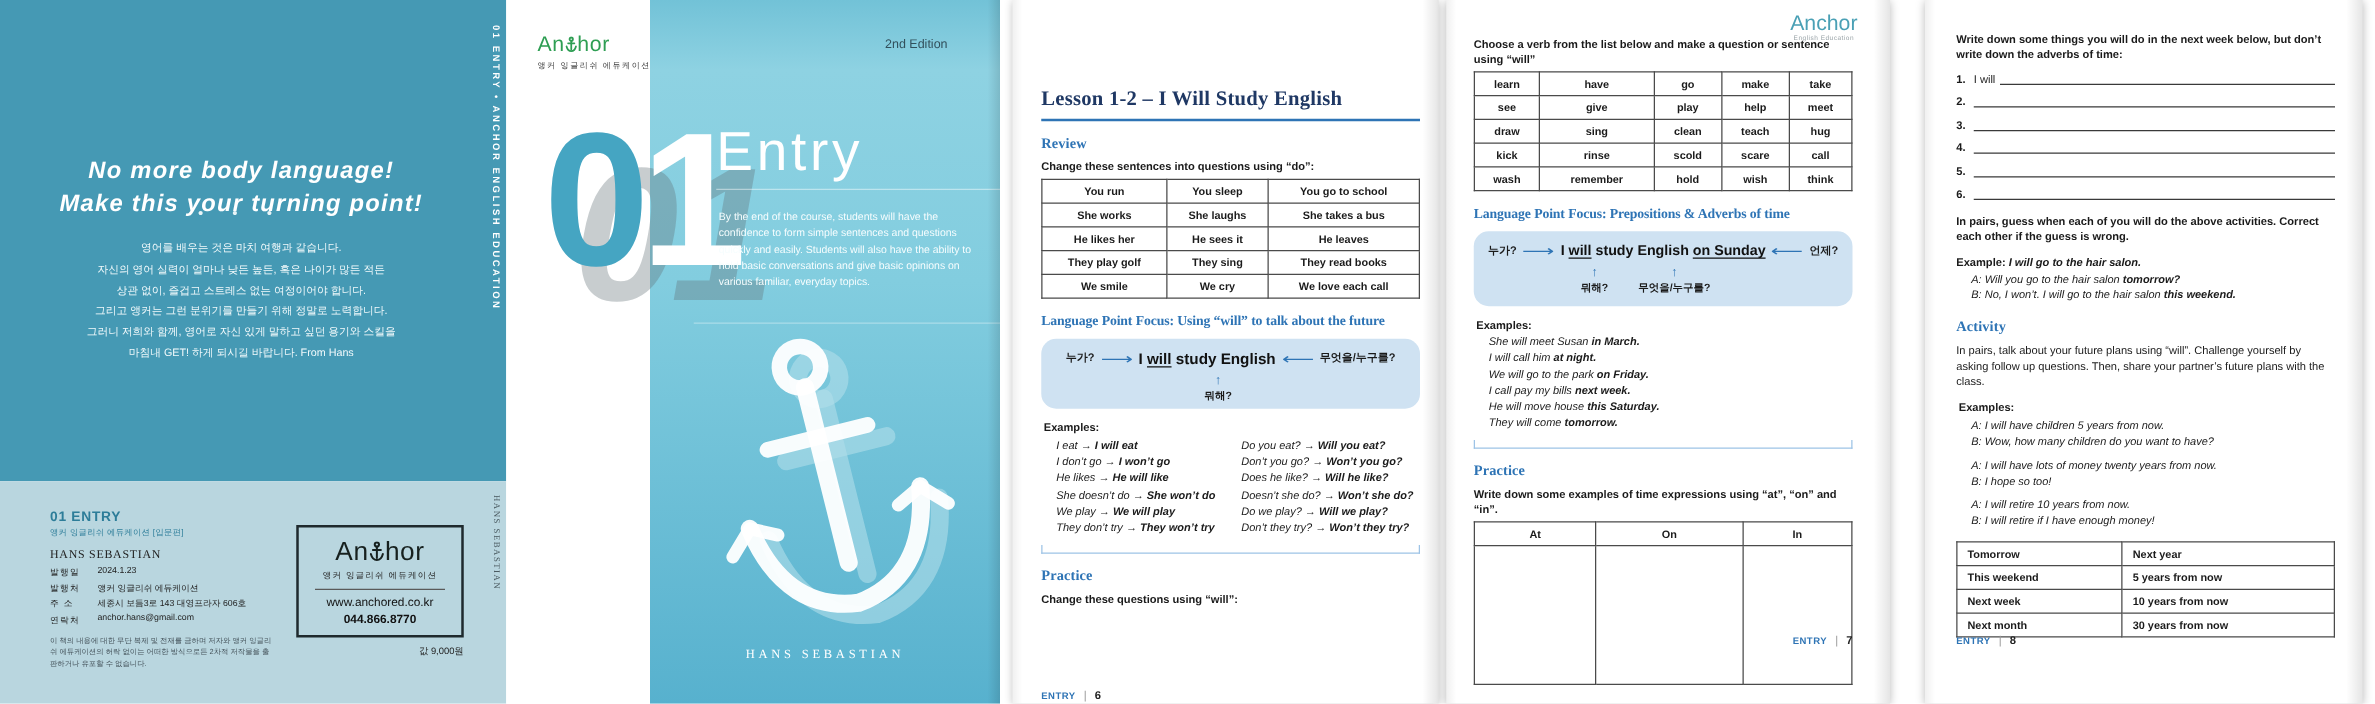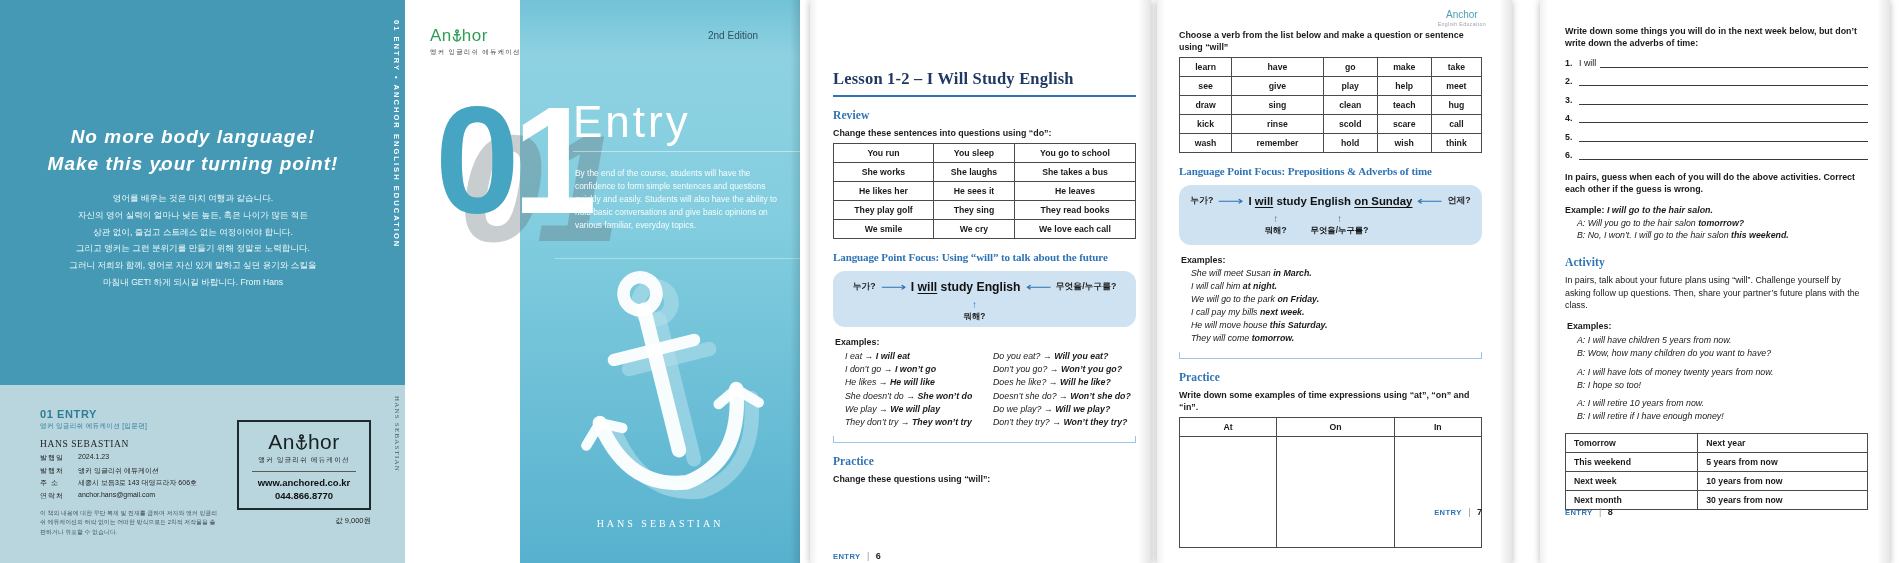--- a/index.html
+++ b/index.html
@@ -29,21 +29,21 @@
   .c-author{font-family:"Liberation Serif",serif;font-size:9.5px;color:#222;margin-top:8px;letter-spacing:.6px;}
   .c-meta{margin-top:4px;}
   .c-row{display:flex;font-size:7px;color:#222;margin-top:2.5px;}
   .c-label{width:38px;letter-spacing:1px;flex:none;}
   .c-legal{margin-top:8px;font-size:5.9px;color:#44525a;width:180px;line-height:1.65;}
   .logo-box{position:absolute;left:237px;top:420px;width:134px;height:90px;border:2px solid #1f2a2e;
     text-align:center;box-sizing:border-box;padding-top:9px;}
   .lb-brand{font-size:21px;color:#17211f;letter-spacing:.5px;line-height:1;}
   .lb-sub{font-size:6.8px;color:#222;margin-top:2px;letter-spacing:1px;}
   .lb-rule{width:104px;height:1px;background:#5a5a5a;margin:6px auto 5px auto;}
-  .lb-web{font-size:9.5px;font-weight:bold;color:#101010;}
+  .lb-web{font-size:9.5px;font-weight:normal;color:#101010;}
   .lb-phone{font-size:9.5px;font-weight:bold;color:#101010;margin-top:2px;}
   .bc-price{position:absolute;left:237px;top:516px;width:134px;text-align:right;font-size:7.5px;color:#222;}
   .anchor-glyph{display:inline-block;vertical-align:-6%;}
 
   
   .front-cover{left:405px;width:395px;background:#ffffff;}
   .fc-teal{position:absolute;left:115px;top:0;width:280px;height:563px;
     background:linear-gradient(180deg,#72c2d7 0%,#8ed2e2 10%,#82cddf 40%,#57b1ce 100%);}
   .fc-logo{position:absolute;left:25px;top:27px;}
   .fc-brand{color:#2e9e53;font-size:17px;letter-spacing:.5px;line-height:1;}
@@ -120,21 +120,21 @@
     padding-left:6px;}
 
   .footer{position:absolute;top:507px;font-size:9px;}
   .footer .f-brand{color:#2e74b5;font-weight:bold;font-size:7.6px;letter-spacing:.4px;}
   .footer .f-sep{color:#999;margin:0 4px;}
   .footer .f-num{color:#222;font-weight:bold;}
   .footer.f-left{left:23px;}
   .footer.f-right{right:30px;}
 
   .p7-logo{position:absolute;right:26px;top:10px;text-align:center;}
-  .p7-brand{color:#4aa0b5;font-size:10px;line-height:1;}
+  .p7-brand{color:#4aa0b5;font-size:17px;line-height:1;}
   .p7-tagline{color:#9aa4a8;font-size:5.2px;margin-top:1px;letter-spacing:.4px;}
 
   .blank-row{display:flex;align-items:flex-end;margin-top:7.5px;font-size:8.9px;}
   .blank-row .num{font-weight:bold;width:14px;flex:none;}
   .blank-row .prefix{margin-right:4px;white-space:nowrap;}
   .blank-row .line{flex:1;border-bottom:1px solid #3a3a3a;height:10px;}
   .dialog-line{font-style:italic;font-size:8.8px;line-height:1.45;margin-left:12px;}
   .dialog-gap{height:6px;}
   .example-block{margin-top:9px;font-size:8.9px;}
   .example-head{line-height:1.4;}

